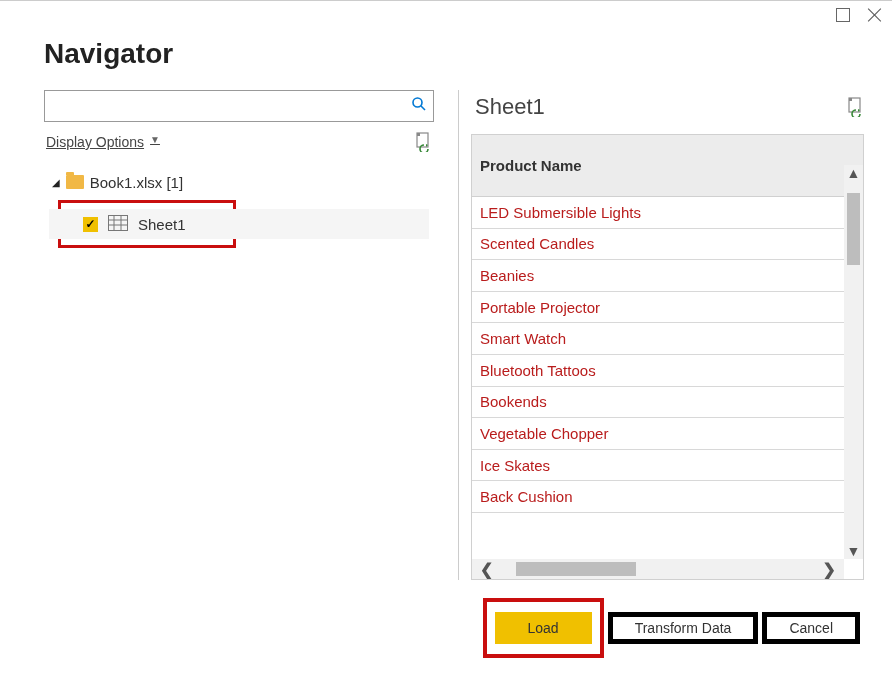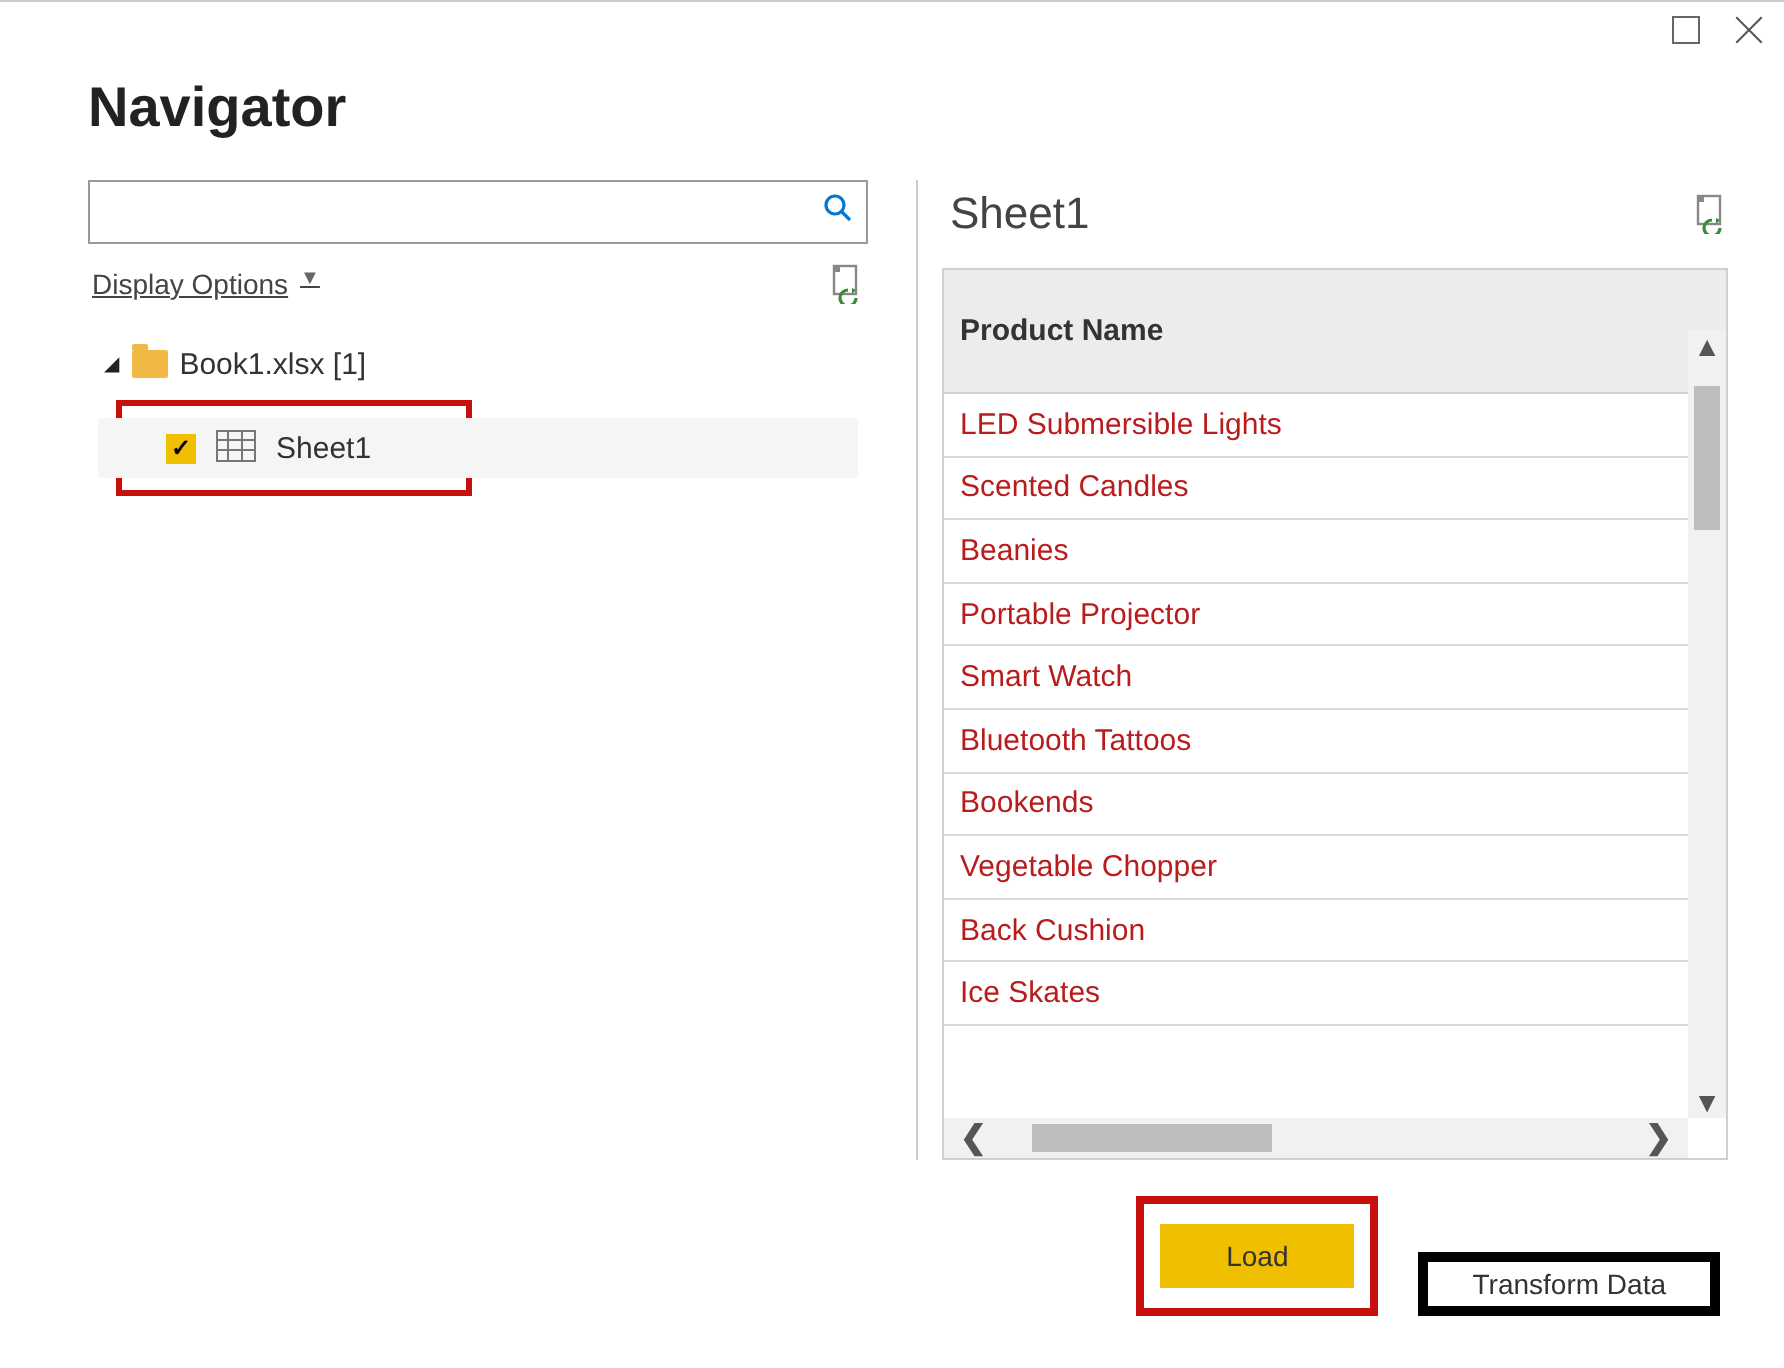--- a/index.html
+++ b/index.html
@@ -255,23 +255,23 @@
     height: 14px;
     background: #bdbdbd;
     position: absolute;
     left: 44px;
     top: 3px;
   }
 
   .footer {
     display: flex;
     justify-content: flex-end;
-    gap: 20px;
+    gap: 4px;
     padding: 18px 32px 0 0;
-    align-items: flex-end;
+    align-items: center;
     margin-left: 33px;
   }
   .btn {
     height: 32px;
     padding: 0 22px;
     border: 5px solid #000000;
     background: #fff;
     font-size: 14px;
     color: #333;
     cursor: pointer;
@@ -373,22 +373,22 @@
       <div class="col-header">Product Name</div>
       <div class="data-rows" id="data-rows">
           <div class="data-row">LED Submersible Lights</div>
           <div class="data-row">Scented Candles</div>
           <div class="data-row">Beanies</div>
           <div class="data-row">Portable Projector</div>
           <div class="data-row">Smart Watch</div>
           <div class="data-row">Bluetooth Tattoos</div>
           <div class="data-row">Bookends</div>
           <div class="data-row">Vegetable Chopper</div>
+          <div class="data-row">Ice Skates</div>
           <div class="data-row">Back Cushion</div>
-          <div class="data-row">Ice Skates</div>
         </div>
 
       <div class="vscroll">
         <span class="arrow">▲</span>
         <span class="thumb"></span>
         <span class="arrow">▼</span>
       </div>
       <div class="hscroll">
         <span class="arrow">❮</span>
         <span class="thumb"></span>
@@ -396,13 +396,14 @@
       </div>
     </div>
   </div>
 </div>
 
 <div class="footer">
   <span class="highlight-load">
     <button class="btn btn-load">Load</button>
   </span>
   <button class="btn">Transform Data</button>
+  <button class="btn">Cancel</button>
 </div>
 
 </body></html>

